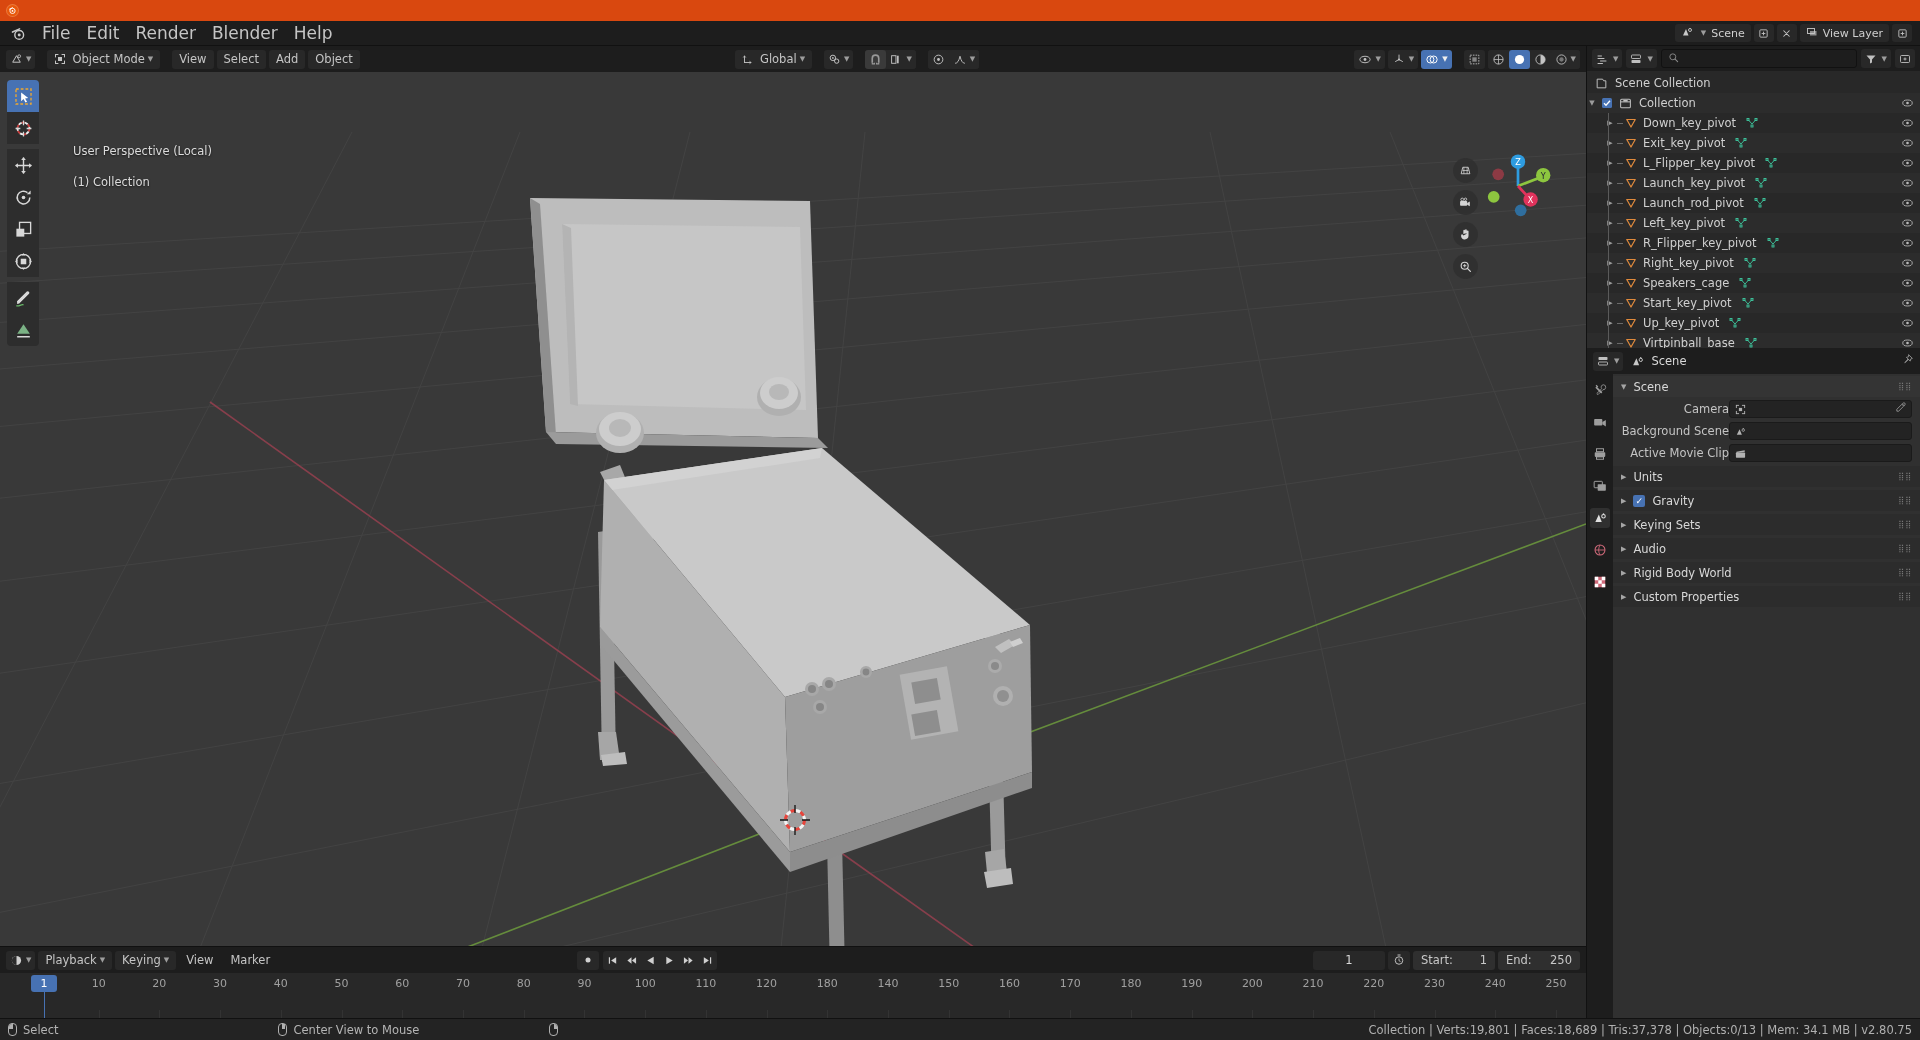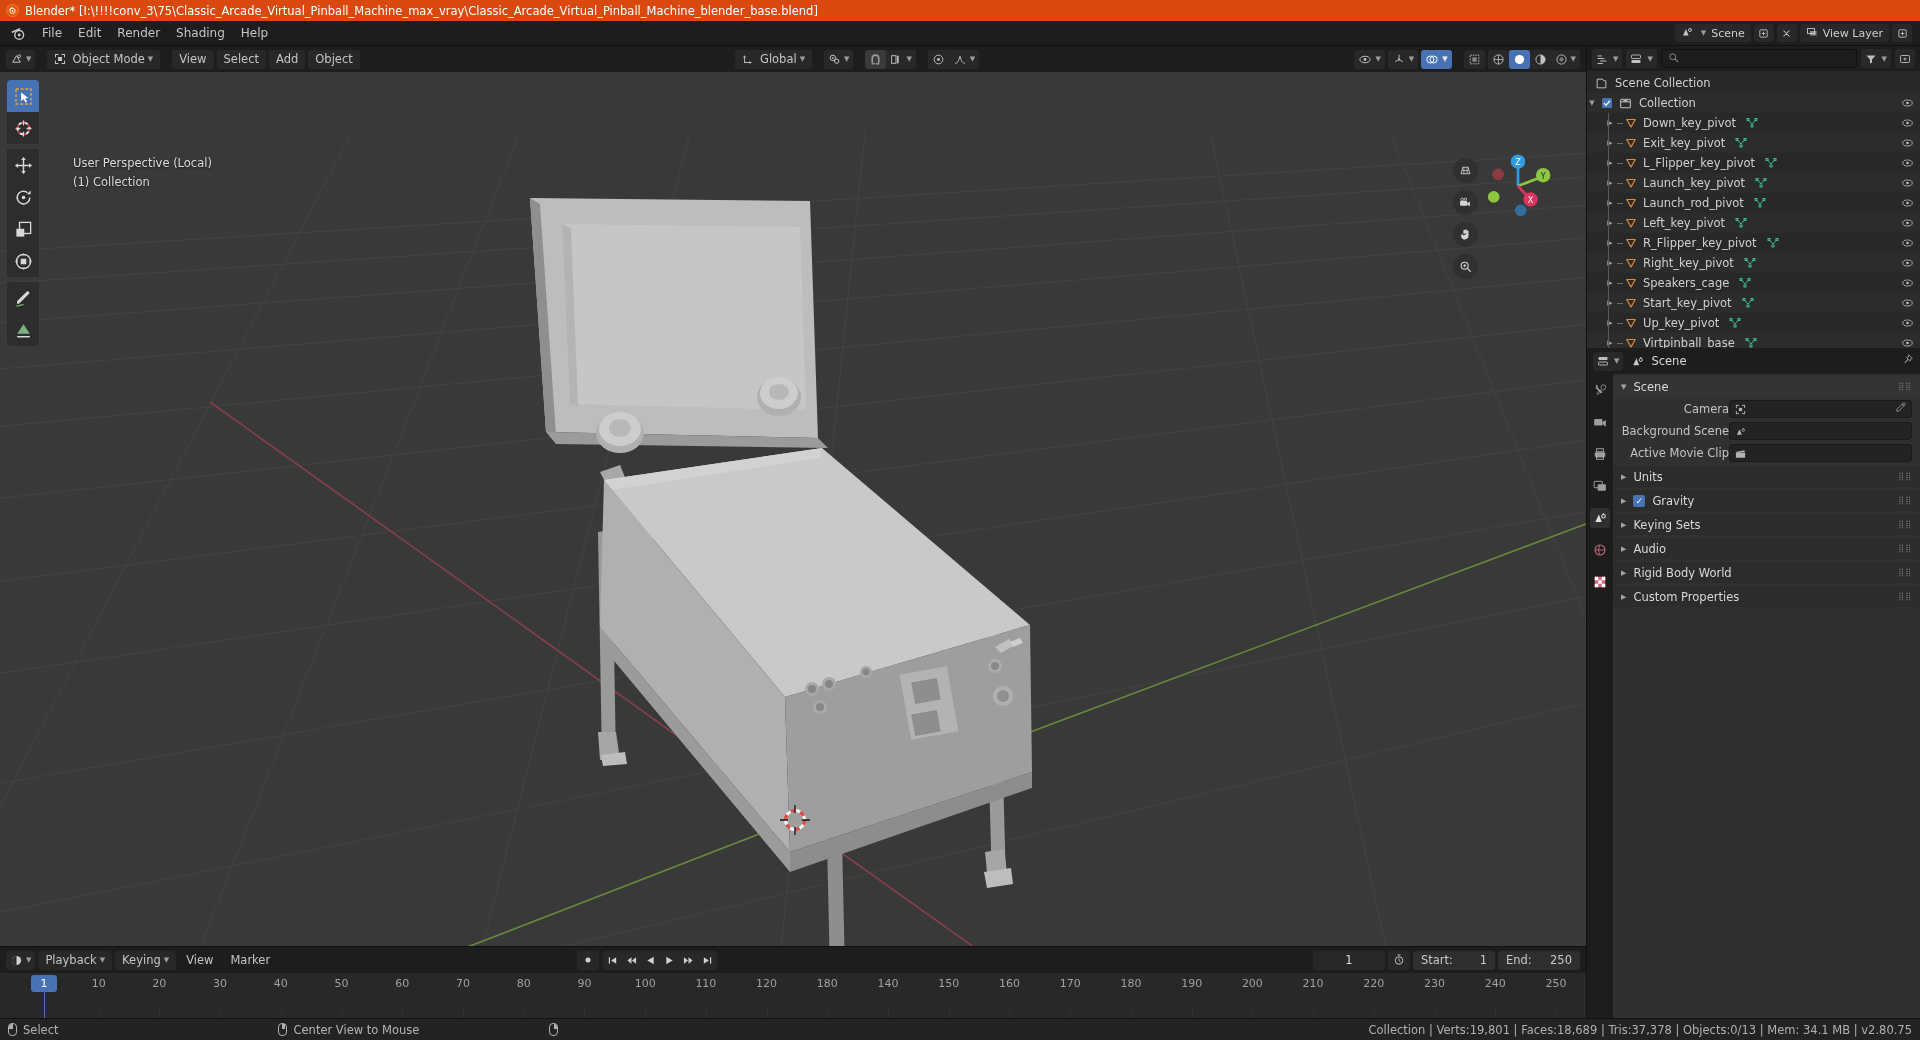--- a/index.html
+++ b/index.html
@@ -29,21 +29,21 @@
   #topbar {
     height: 25px; background: #1d1d1d; flex: 0 0 25px;
     display: flex; align-items: center; gap: 0px; padding: 0 4px;
     border-bottom: 1px solid #111;
   }
   .bl-logo-icon {
     width: 20px; height: 20px; display: flex; align-items: center; justify-content: center;
     color: #c8c8c8; margin: 0 6px 0 4px;
   }
   .menu-item {
-    padding: 3px 8px; font-size: 12px; color: #c5c5c5;
+    padding: 3px 8px; font-size: 17px; color: #c5c5c5;
     border-radius: 3px; cursor: default; white-space: nowrap;
   }
   .ws-tabs { display: flex; align-items: center; gap: 1px; margin-left: 14px; }
   .ws-tab {
     padding: 4px 10px 5px; font-size: 11.5px; color: #9a9a9a;
     background: #282828; border-radius: 4px 4px 0 0; height: 25px;
     display: flex; align-items: center; white-space: nowrap;
   }
   .ws-tab.active { background: #454545; color: #e8e8e8; }
   .ws-tab.plus { background: transparent; color: #9a9a9a; padding: 4px 8px; font-size: 14px; }
@@ -213,36 +213,35 @@
 <body>
 
 <div id="titlebar">
   <div class="blender-logo">
     <svg width="9" height="9" viewBox="0 0 24 24">
         <circle cx="12" cy="13" r="7" fill="none" stroke="#fff" stroke-width="2.4"></circle>
         <circle cx="12" cy="13" r="2.4" fill="#fff"></circle>
         <path d="M3 9 L13 4" stroke="#fff" stroke-width="2.4" fill="none"></path>
       </svg>
   </div>
-  <span>Blender* [I:\!!!!conv_3\75\Classic_Arcade_Virtual_Pinball_Machine_max_vray\Classic_Arcade_Virtual_Pinball_Machine_blender_base.blend]</span>
 </div>
 
 <div id="topbar">
   <div class="bl-logo-icon">
     <svg width="17" height="17" viewBox="0 0 24 24">
         <circle cx="13" cy="14" r="6.2" fill="none" stroke="#c8c8c8" stroke-width="2"></circle>
         <circle cx="13" cy="14" r="2.1" fill="#c8c8c8"></circle>
         <path d="M3.5 10 L13.5 5.5" stroke="#c8c8c8" stroke-width="2.2" fill="none" stroke-linecap="round"></path>
       </svg>
   </div>
 
   <div class="menu-item">File</div>
   <div class="menu-item">Edit</div>
   <div class="menu-item">Render</div>
-  <div class="menu-item">Shading</div>
+  <div class="menu-item">Blender</div>
   <div class="menu-item">Help</div>
 
 
   <div class="topbar-right">
     <div class="tb-field">
       <span>
         <svg width="12" height="12" viewBox="0 0 24 24">
             <path d="M4 19 L10 6 L15 19 Z" fill="#c8c8c8"></path>
             <circle cx="18" cy="8" r="3" fill="none" stroke="#c8c8c8" stroke-width="1.8"></circle>
             <circle cx="18" cy="5" r="1.2" fill="#c8c8c8"></circle>
@@ -519,21 +518,21 @@
           <path d="M1010 570 l10 -4 l3 5 l-10 4 z" fill="#cfcfcf"></path>
         </g>
 
         <g transform="translate(795,748)">
           <circle r="9.5" fill="none" stroke="#e8453c" stroke-width="3" stroke-dasharray="5 5"></circle>
           <circle r="9.5" fill="none" stroke="#f3f3f3" stroke-width="3" stroke-dasharray="5 5" stroke-dashoffset="5"></circle>
           <path d="M-15 0h8M7 0h8M0 -15v8M0 7v8" stroke="#111" stroke-width="1.3"></path>
         </g>
       </svg>
 
-      <div class="vp-text" style="left:73px; top:84px;">User Perspective (Local)</div>
+      <div class="vp-text" style="left:73px; top:72px;">User Perspective (Local)</div>
       <div class="vp-text" style="left:73px; top:103px;">(1) Collection</div>
 
       <div id="vp-toolbar">
         <div class="tool-btn active">
           <svg width="19" height="19" viewBox="0 0 24 24">
               <rect x="2.5" y="2.5" width="19" height="19" fill="none" stroke="#f0a830" stroke-width="1.7" stroke-dasharray="3.5 2.5"></rect>
               <path d="M9 7 L9 18 L12 15 L14.5 19.5 L16.5 18.5 L14 14.5 L18 14 Z" fill="#fff"></path>
             </svg>
         </div>
         <div class="tool-btn">

